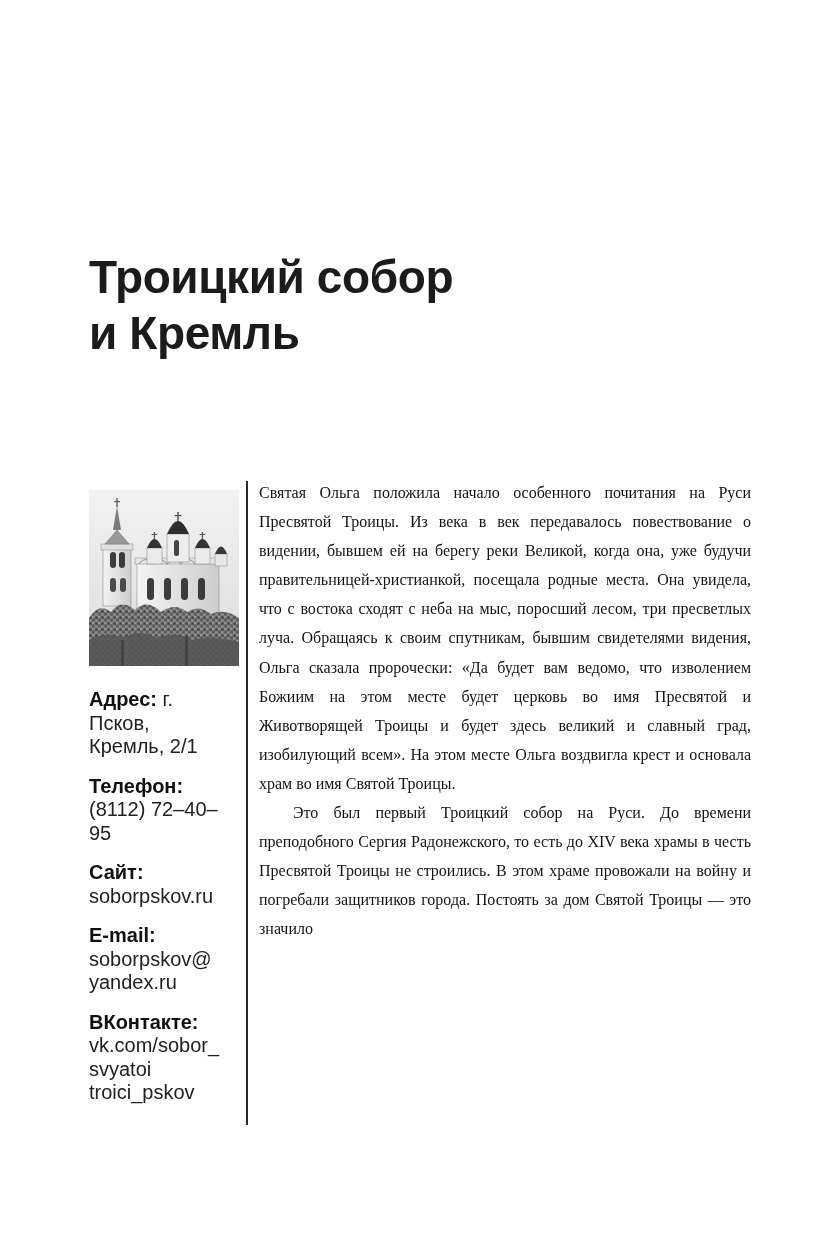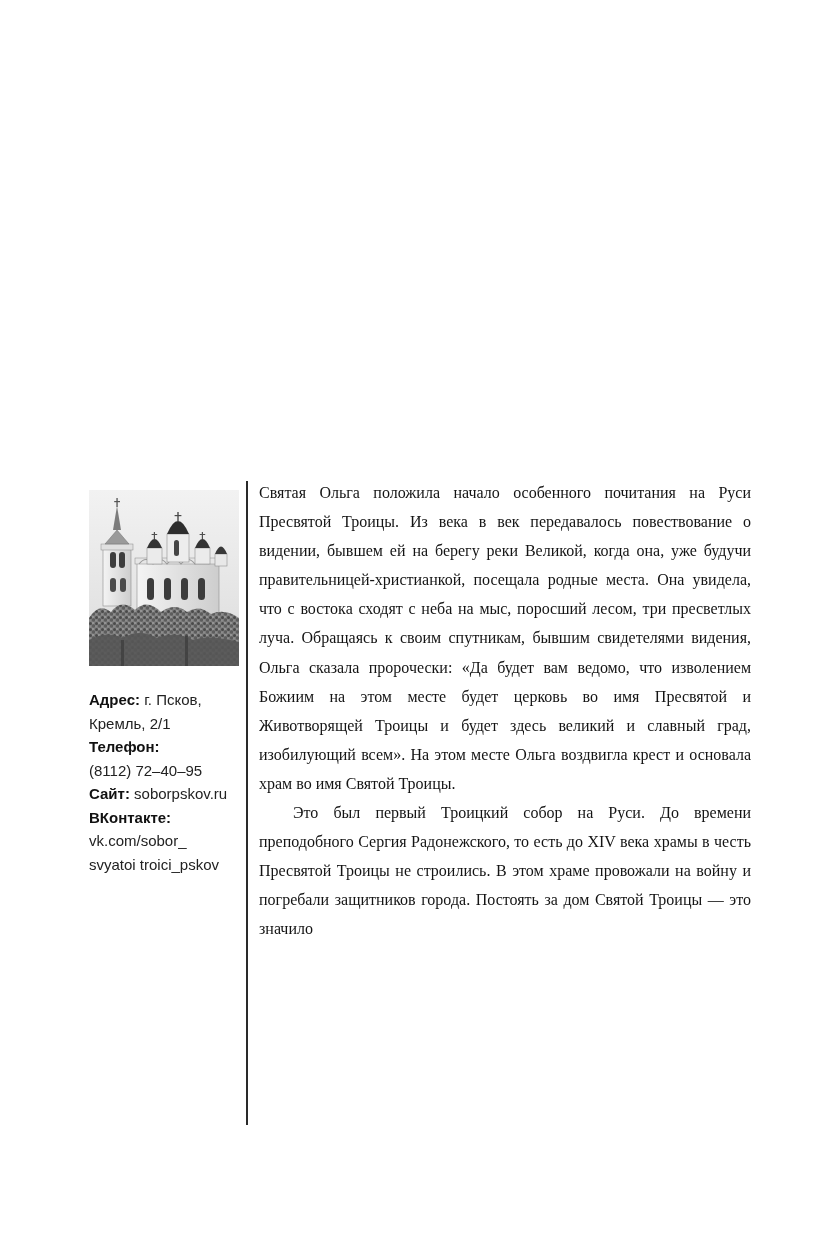--- a/index.html
+++ b/index.html
@@ -59,36 +59,37 @@
     background: #2a2a2a;
   }
 
   
   .sidebar {
     position: absolute;
     left: 89px;
     top: 0;
     width: 148px;
     font-family: "Liberation Sans", "DejaVu Sans", sans-serif;
-    font-size: 15px;
+    font-size: 20px;
     line-height: 23.5px;
     color: #1f1f1f;
   }
 
   .photo {
     position: relative;
     width: 150px;
     height: 176px;
     margin: 12px 0 0 0;
     overflow: hidden;
     background: #cfcfcf;
   }
   .photo svg { display: block; }
 
   .info-block {
+    margin-top: 16px;
   }
   .info-block:first-of-type { margin-top: 22px; }
 
   .info-label {
     font-weight: bold;
     color: #111111;
   }
   .info-value {
     font-weight: normal;
     color: #222222;
@@ -117,20 +118,22 @@
   }
   .body-col p.indent {
     text-indent: 34px;
   }
 </style>
 </head>
 <body>
 
 <div class="page">
 
+  <h1 class="page-title">Троицкий собор
+и Кремль</h1>
 
   <div class="content">
 
     <div class="divider"></div>
 
     <aside class="sidebar">
 
       <figure class="photo">
         <svg width="150" height="176" viewBox="0 0 150 176" xmlns="http://www.w3.org/2000/svg">
           <defs>
@@ -210,20 +213,25 @@
 
       <div class="info-block">
         <span class="info-line info-label">Телефон:</span>
         <span class="info-line info-value">(8112) 72–40–95</span>
       </div>
 
       <div class="info-block">
         <span class="info-line"><span class="info-label">Сайт:</span><span class="info-value"> soborpskov.ru</span></span>
       </div>
 
+      <div class="info-block">
+        <span class="info-line info-label">E-mail:</span>
+        <span class="info-line info-value">soborpskov@</span>
+        <span class="info-line info-value">yandex.ru</span>
+      </div>
 
       <div class="info-block">
         <span class="info-line info-label">ВКонтакте:</span>
         <span class="info-line info-value">vk.com/sobor_</span>
         <span class="info-line info-value">svyatoi troici_pskov</span>
       </div>
 
 
     </aside>
 

